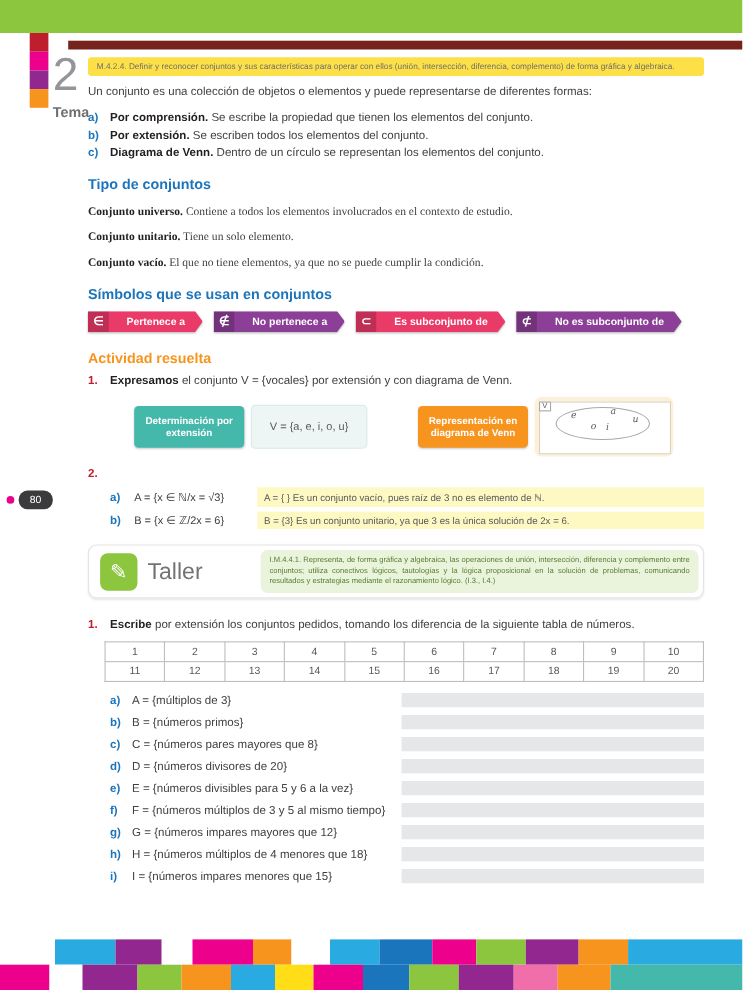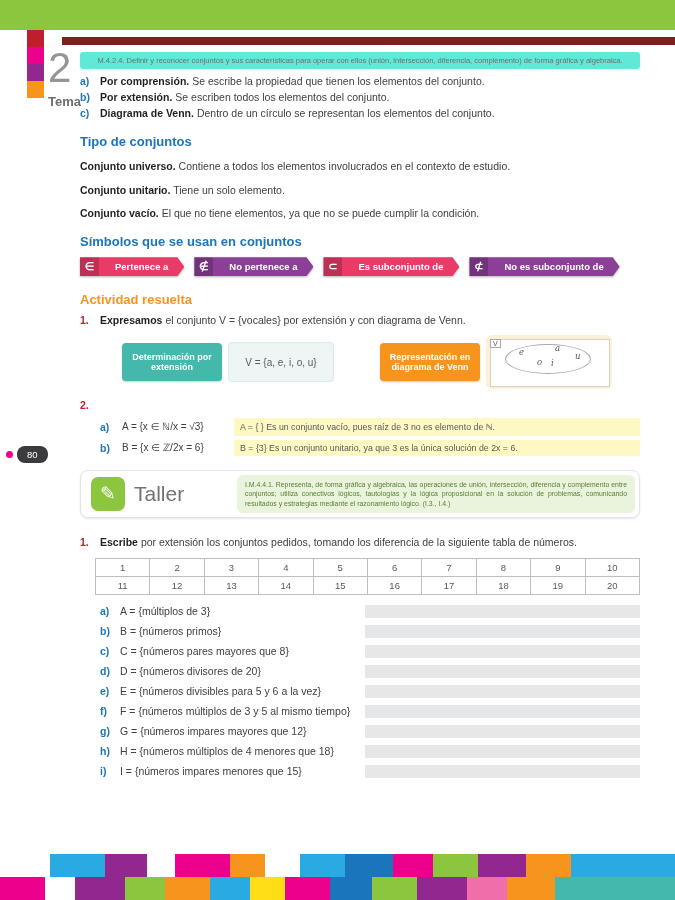--- a/index.html
+++ b/index.html
@@ -15,30 +15,30 @@
   .tab{position:absolute;top:30px;left:27px;width:17px;}
   .sq{width:17px;height:17px;}
   .sq-red{background:#BE1E2D}.sq-mag{background:#EC008C}.sq-pur{background:#92278F}.sq-ora{background:#F7941E}
   .tema-num{position:absolute;top:44px;left:48px;font-size:42px;color:#939598;}
   .tema-lbl{position:absolute;top:94px;left:48px;font-size:13px;font-weight:bold;color:#6D6E71;}
   .page-marker{position:absolute;left:0;top:446px;display:flex;align-items:center;}
   .marker-dot{width:7px;height:7px;border-radius:50%;background:#EC008C;margin:0 4px 0 6px;}
   .marker-box{background:#3B3B3D;color:#fff;font-size:9.5px;padding:3px 10px;border-radius:8px;}
   
   .content{position:absolute;left:80px;top:52px;width:560px;}
-  .standard-box{font-size:7.5px;color:#6D6E71;background:#5eead4;border-radius:3px;padding:4px 8px;text-align:center;}
+  .standard-box{font-size:7.5px;color:#6D6E71;background:#fde047;border-radius:3px;padding:4px 8px;}
   .title{font-size:29px;font-weight:bold;color:#1A1A1A;margin-top:10px;letter-spacing:-0.5px;}
   .body-10{font-size:10.5px;line-height:1.25;}
   .intro{margin-top:8px;}
   .abc-list{margin-top:6px;}
   .abc-row{display:flex;margin-bottom:3px;}
   .abc-letter{width:20px;color:#1C75BC;font-weight:bold;flex:none;}
   .h-blue{color:#1C75BC;font-size:13px;font-weight:bold;margin-top:14px;}
   .h-orange{color:#F7941E;font-size:13px;font-weight:bold;margin-top:16px;}
-  .tipos-line{}
+  .tipos-line{font-family:Liberation Serif, serif;}
   
   .badges{display:flex;gap:10px;margin-top:8px;}
   .badge{display:flex;filter:drop-shadow(0 1px 1px rgba(0,0,0,0.3));}
   .badge-inner{display:flex;align-items:stretch;height:19px;color:#fff;font-weight:bold;font-size:9.5px;line-height:19px;
     clip-path:polygon(0 0,calc(100% - 7px) 0,100% 50%,calc(100% - 7px) 100%,0 100%);}
   .badge-sym{width:19px;text-align:center;background:rgba(0,0,0,0.18);font-size:11px;}
   .badge-label{padding:0 16px 0 16px;}
   .badge.pink .badge-inner{background:#EA3A68;}
   .badge.purple .badge-inner{background:#8C3F97;}
   
@@ -105,20 +105,21 @@
 <div class="page-marker">
   <span class="marker-dot"></span>
   <span class="marker-box">80</span>
 </div>
 
 <div class="content">
 
   <div class="standard-box">M.4.2.4. Definir y reconocer conjuntos y sus características para operar con ellos (unión, intersección, diferencia, complemento) de forma gráfica y algebraica.</div>
 
 
+  <p class="intro body-10">Un conjunto es una colección de objetos o elementos y puede representarse de diferentes formas:</p>
 
   <div class="abc-list body-10">
     <div class="abc-row">
       <span class="abc-letter">a)</span>
       <span><b>Por comprensión.</b> <span>Se escribe la propiedad que tienen los elementos del conjunto.</span></span>
     </div>
     <div class="abc-row">
       <span class="abc-letter">b)</span>
       <span><b>Por extensión.</b> <span>Se escriben todos los elementos del conjunto.</span></span>
     </div>

